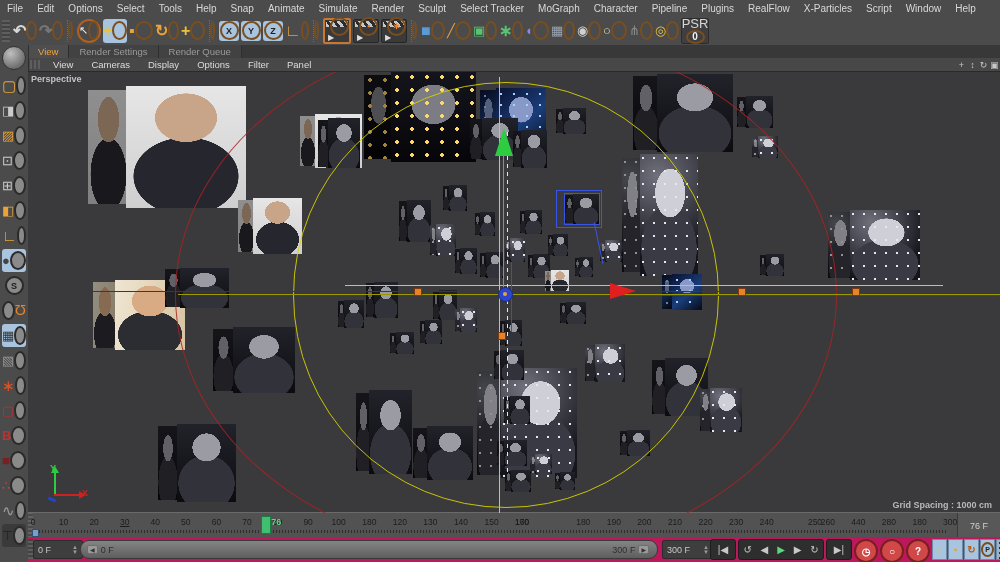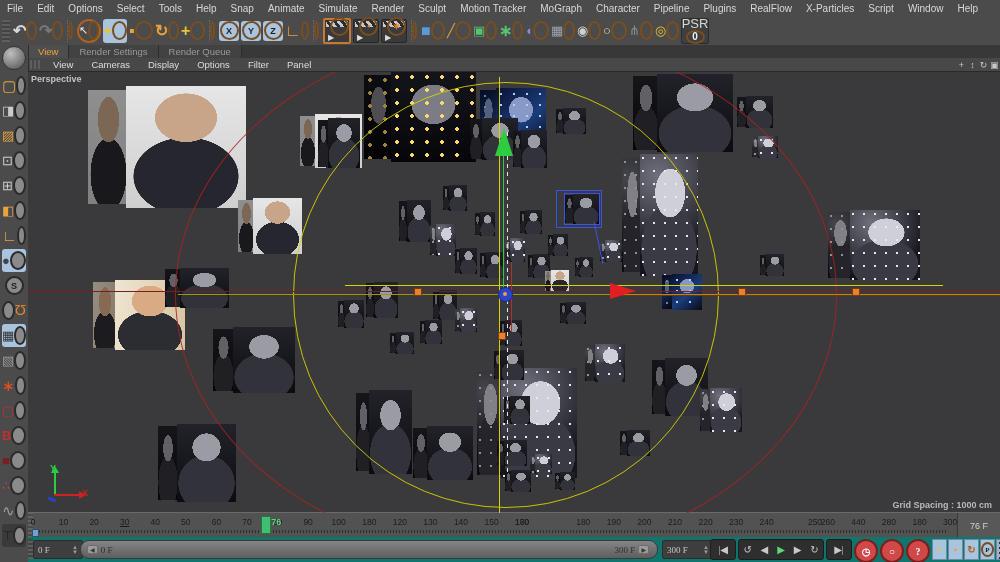--- a/index.html
+++ b/index.html
@@ -131,21 +131,21 @@
       background:repeating-linear-gradient(0deg,#636363 0 2px,#4a4a4a 2px 4px);}
   .tick{position:absolute;top:4px;width:20px;text-align:center;}
   .minor{position:absolute;left:5px;right:54px;top:17px;height:3px;
       background:repeating-linear-gradient(90deg,#2e2e2e 0 1px,transparent 1px 3px);}
   .playhead{position:absolute;top:3px;width:8px;height:16px;background:#3fbf6f;border:1px solid #1f7a42;}
   .phlabel{position:absolute;top:4px;font-size:9px;color:#59d87c;font-weight:bold;}
   .marker0{position:absolute;left:4px;top:16px;width:5px;height:6px;background:#7a9ec8;border:1px solid #30506e;}
   .framebox{position:absolute;right:0;top:0;width:42px;height:100%;background:#585858;border-left:1px solid #3a3a3a;
       display:flex;align-items:center;justify-content:center;color:#d0d0d0;font-size:9px;}
   
-  .bottombar{position:absolute;left:28px;top:537px;width:972px;height:25px;background:#0f766e;font-size:9px;font-family:Liberation Serif, serif;}
+  .bottombar{position:absolute;left:28px;top:537px;width:972px;height:25px;background:#be185d;font-size:9px;}
   .bottombar::before{content:"";position:absolute;left:0;top:2px;width:5px;height:20px;
       background:repeating-linear-gradient(0deg,#5e5e5e 0 2px,#434343 2px 4px);}
   .spin{position:absolute;top:3px;height:17px;background:#3e3e3e;border:1px solid #2c2c2c;border-radius:2px;
         color:#c8c8c8;display:flex;align-items:center;padding:0 4px;}
   .spin .arr{margin-left:auto;font-size:6px;line-height:.8;color:#9a9a9a;padding-left:5px;}
   .spin0{left:5px;width:40px;}
   .spin300{left:634px;width:42px;}
   .rangebar{position:absolute;left:52px;top:3px;width:576px;height:17px;border-radius:9px;
       background:linear-gradient(180deg,#858585,#5e5e5e);border:1px solid #3a3a3a;
       display:flex;align-items:center;color:#2e2e2e;}
@@ -179,21 +179,21 @@
       <span class="mitem">Edit</span>
       <span class="mitem">Options</span>
       <span class="mitem">Select</span>
       <span class="mitem">Tools</span>
       <span class="mitem">Help</span>
       <span class="mitem">Snap</span>
       <span class="mitem">Animate</span>
       <span class="mitem">Simulate</span>
       <span class="mitem">Render</span>
       <span class="mitem">Sculpt</span>
-      <span class="mitem">Motion Tracker</span>
+      <span class="mitem">Select Tracker</span>
       <span class="mitem">MoGraph</span>
       <span class="mitem">Character</span>
       <span class="mitem">Pipeline</span>
       <span class="mitem">Plugins</span>
       <span class="mitem">RealFlow</span>
       <span class="mitem">X-Particles</span>
       <span class="mitem">Script</span>
       <span class="mitem">Window</span>
       <span class="mitem">Help</span>
     </div>

